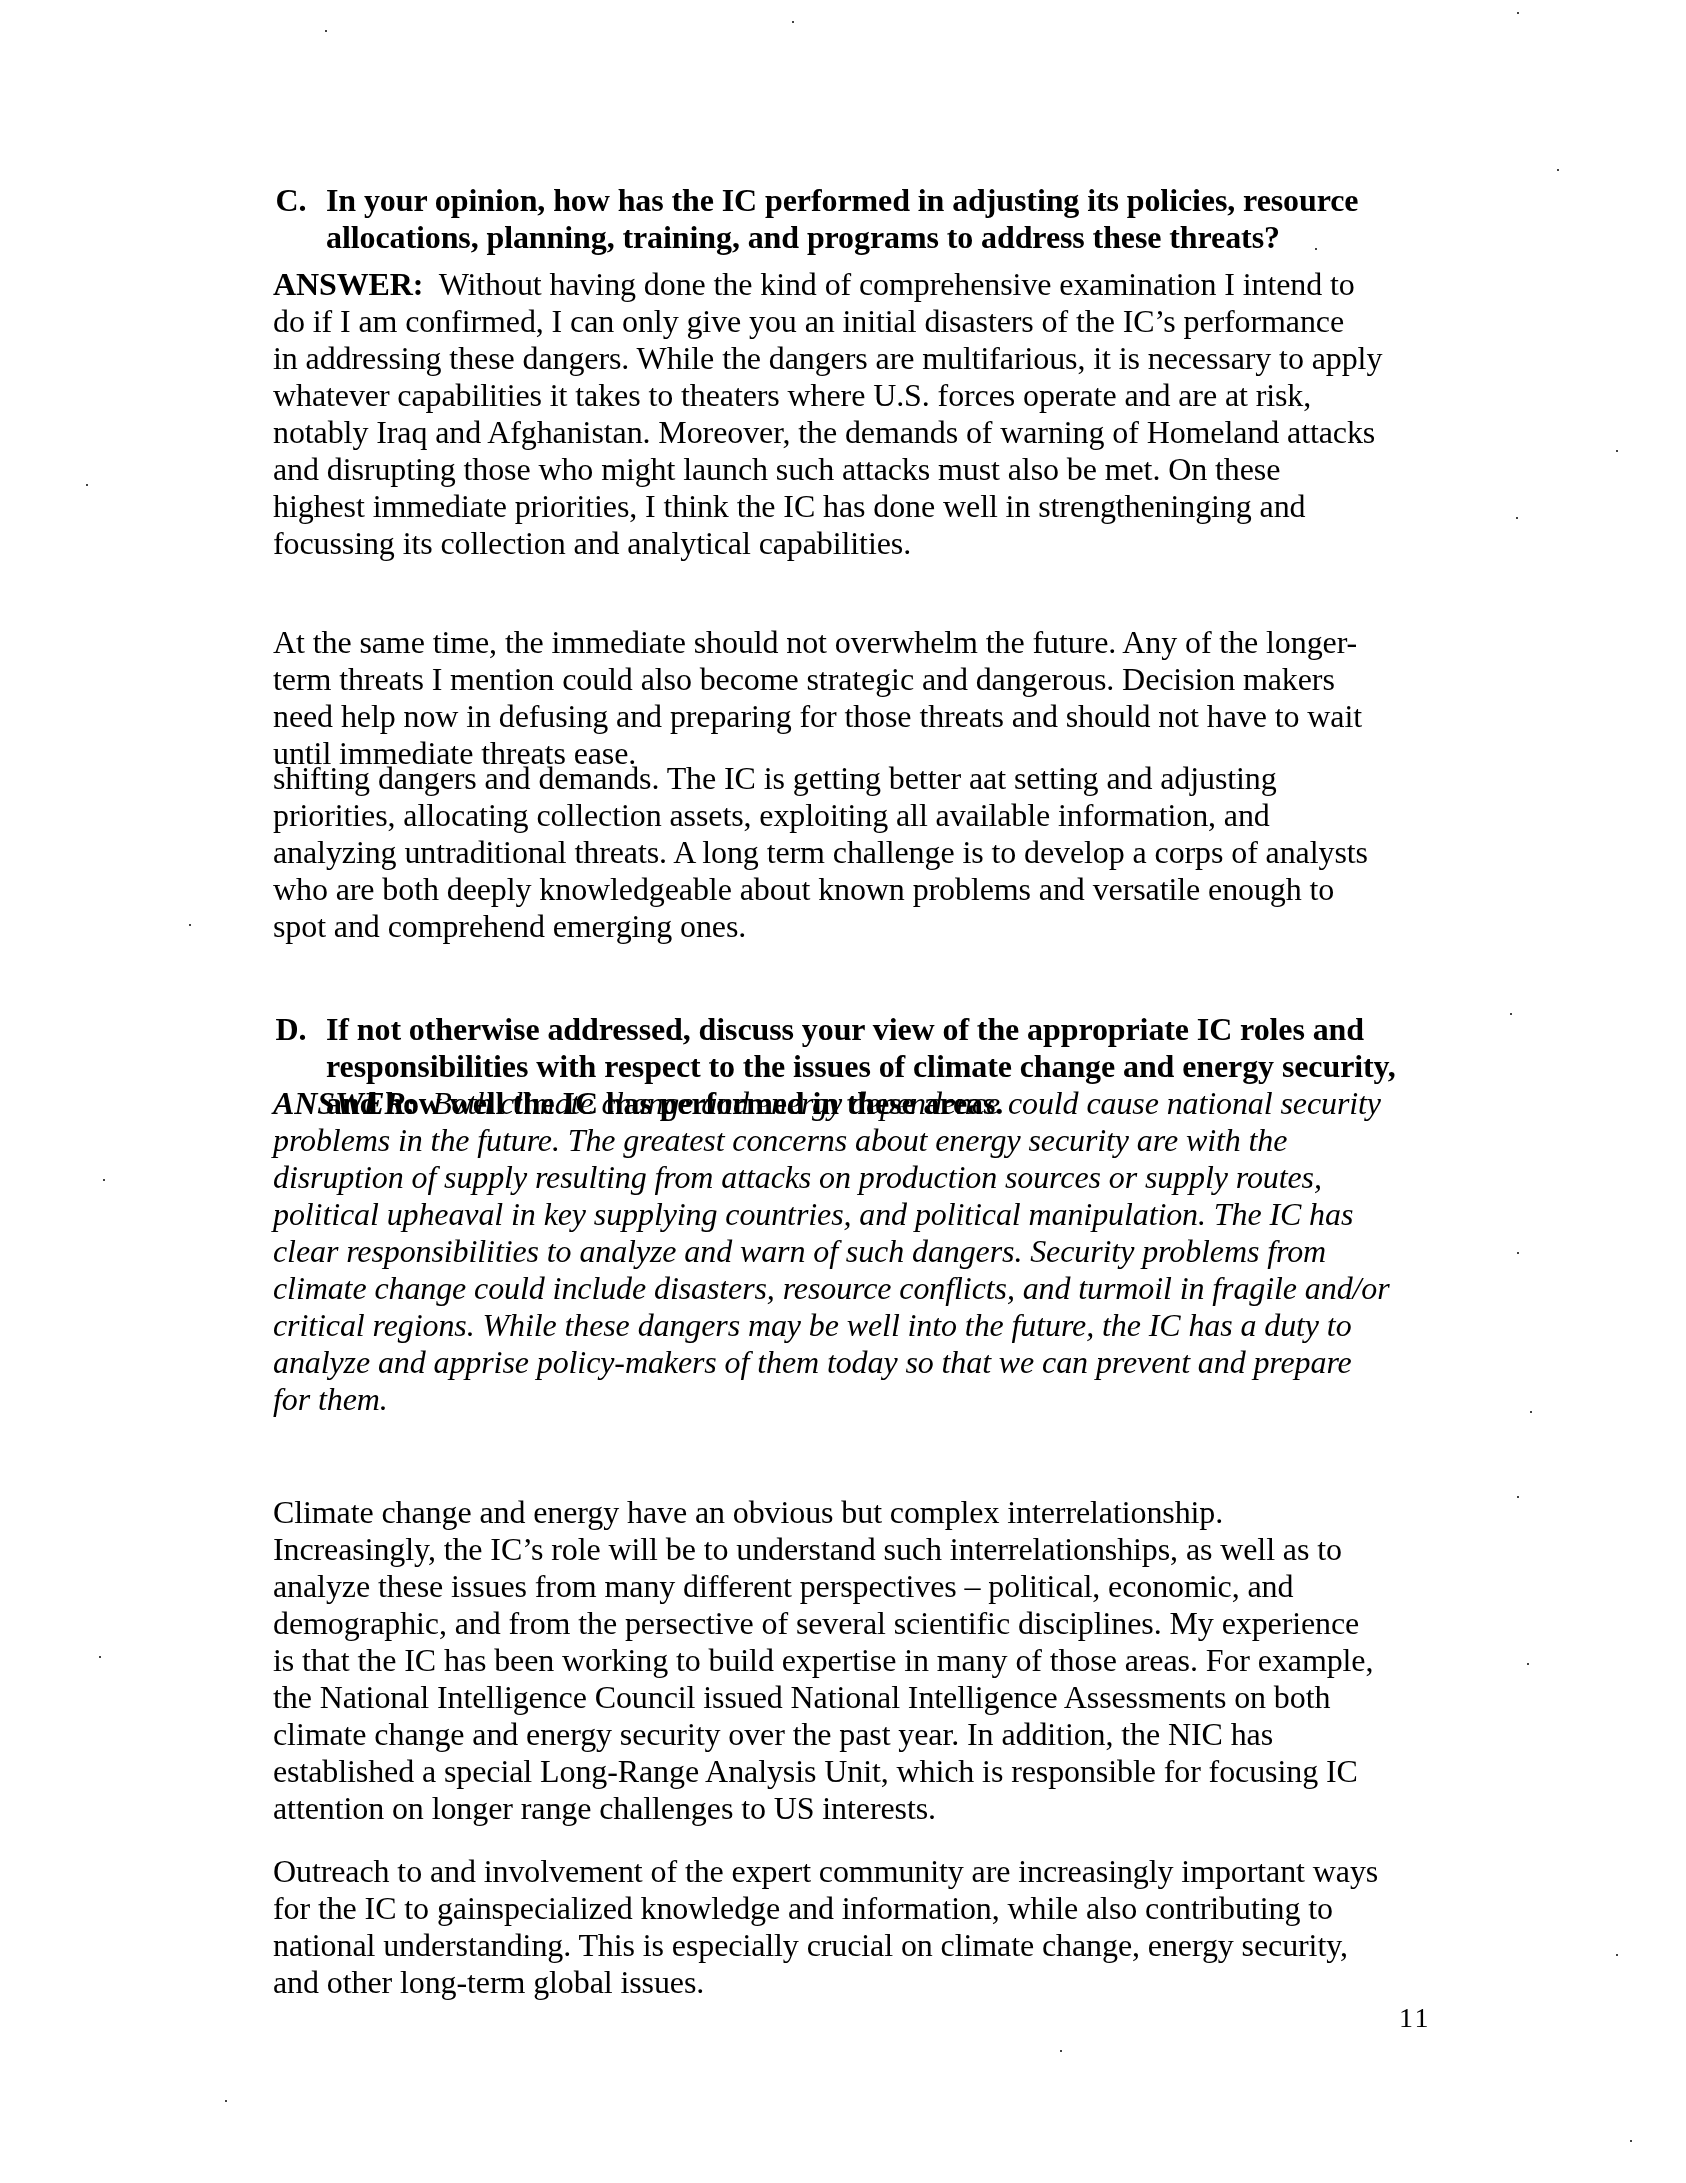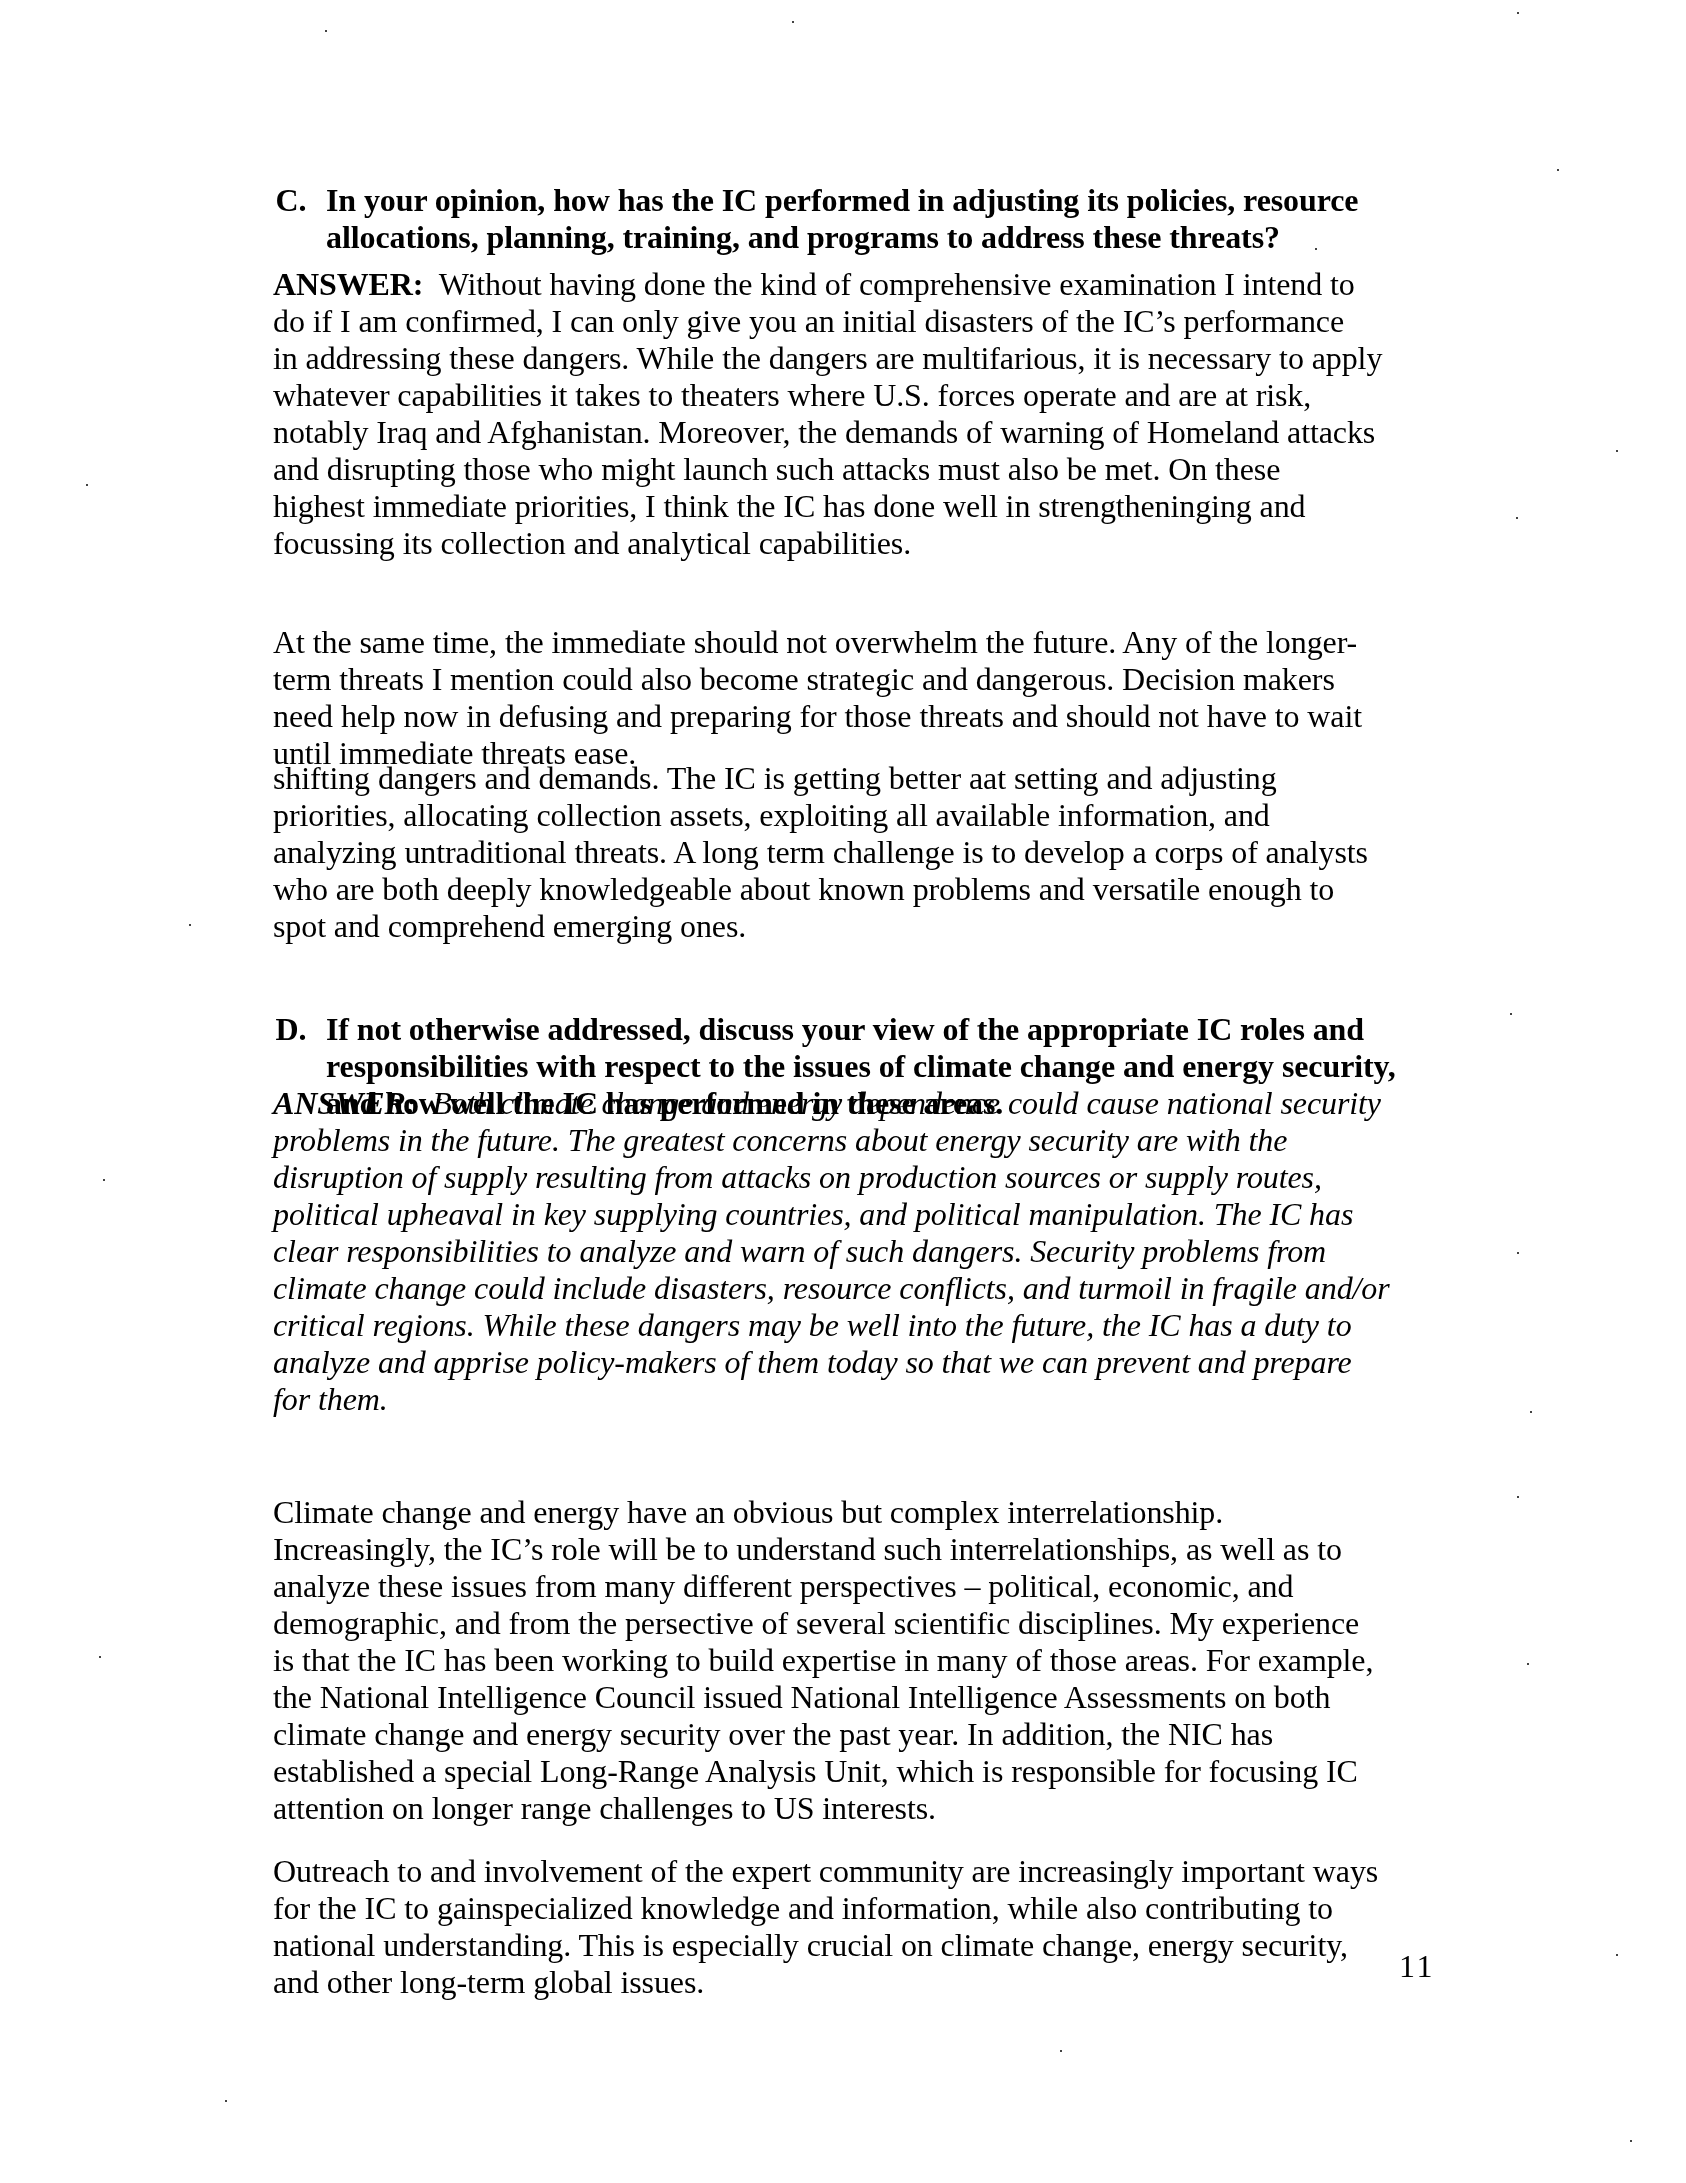--- a/index.html
+++ b/index.html
@@ -46,22 +46,22 @@
     position: absolute;
     left: 2.6px;
     top: 0;
   }
   .answer-label {
     font-weight: bold;
   }
   .pagenum {
     position: absolute;
     left: 1399px;
-    top: 1948px;
-    font-size: 32px;
+    top: 1999px;
+    font-size: 28px;
     line-height: 37px;
     letter-spacing: 2.6px;
   }
   .speck {
     position: absolute;
     width: 2px;
     height: 2px;
     background: #222;
     border-radius: 0.7px;
   }

